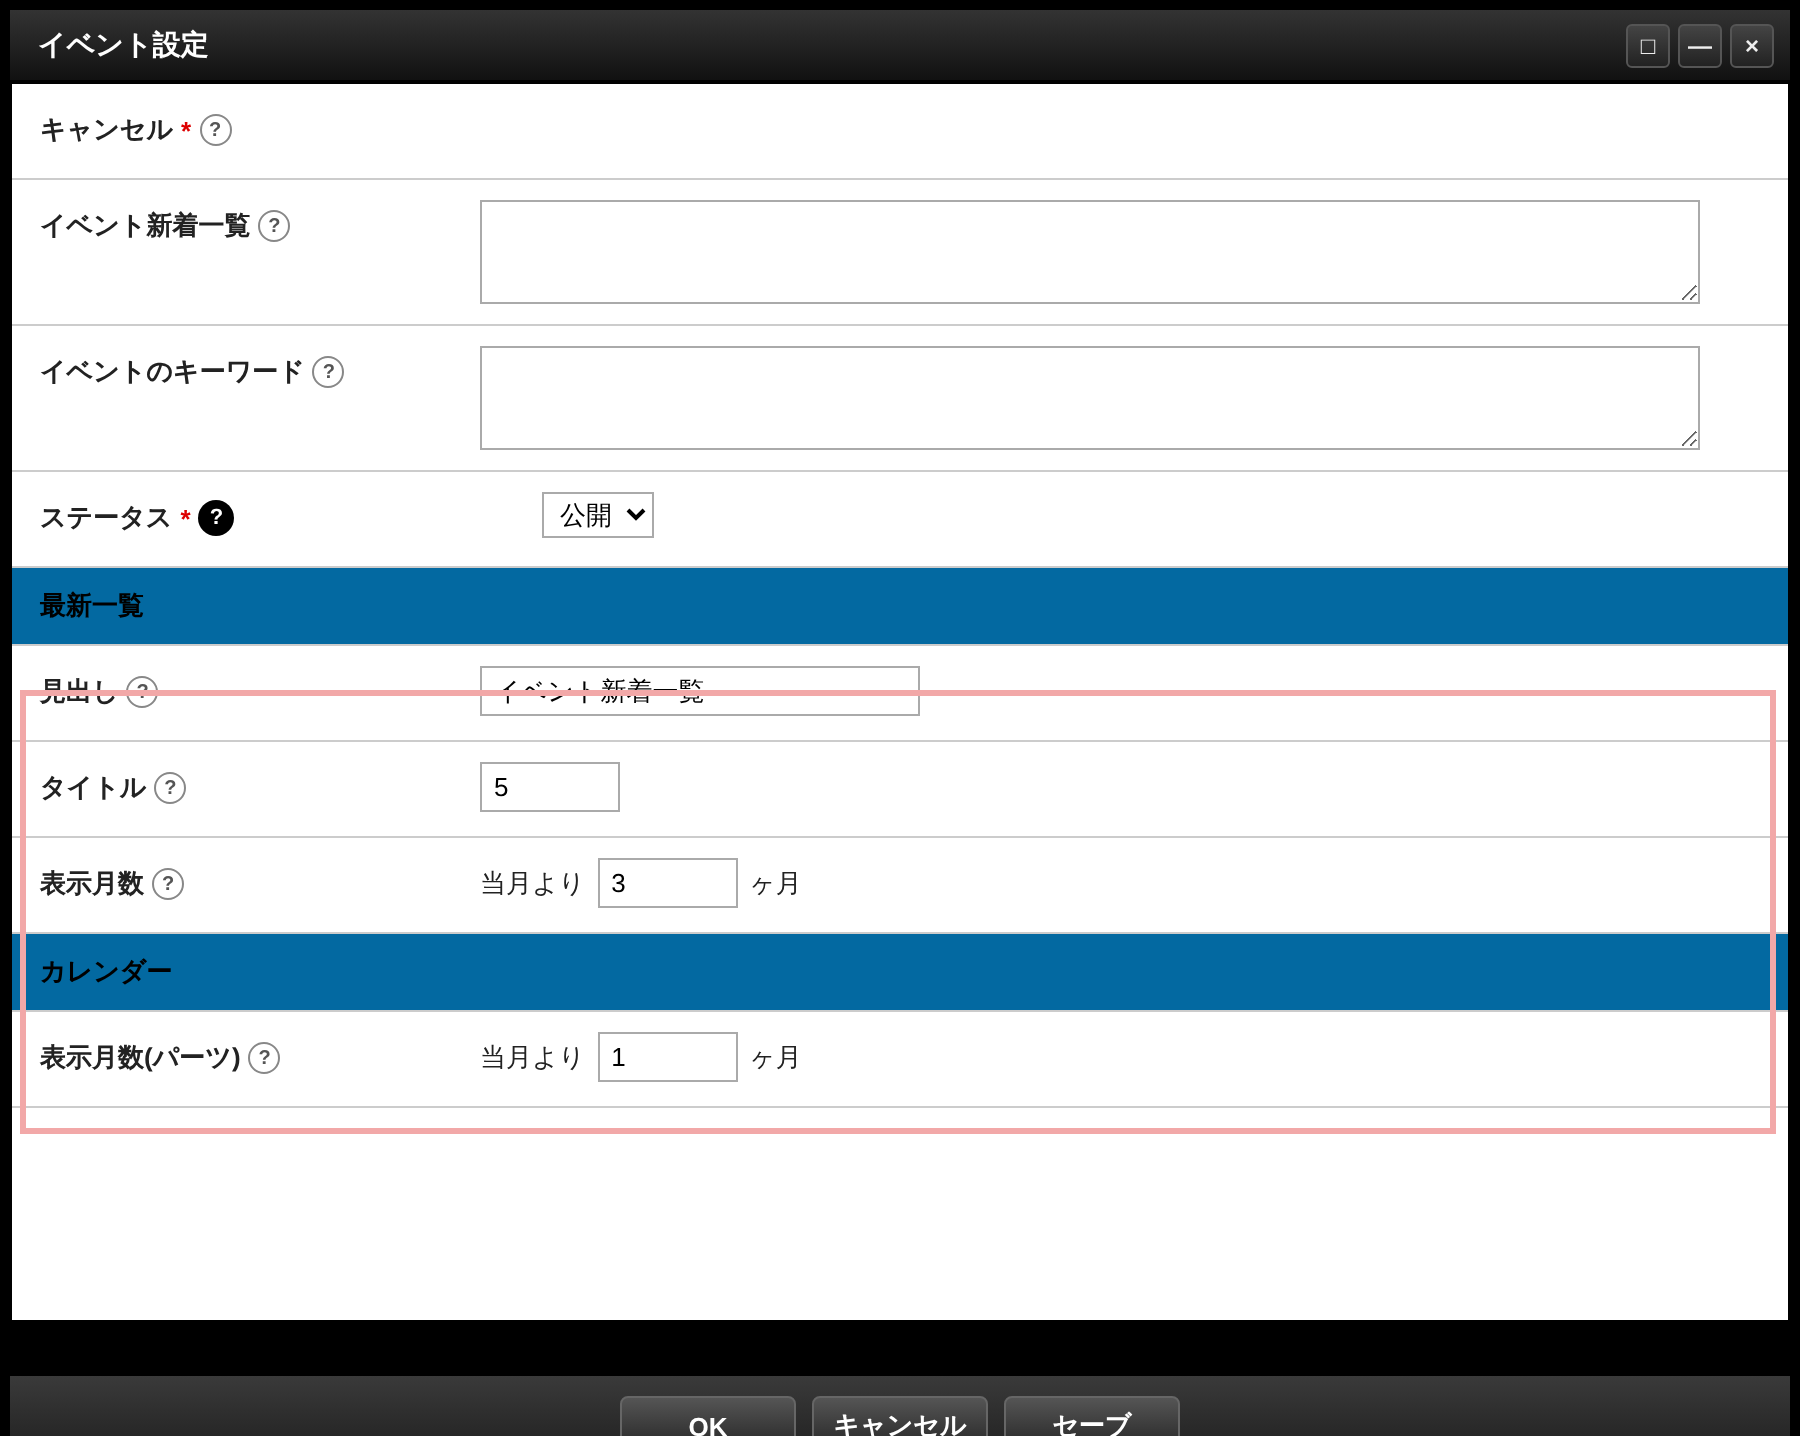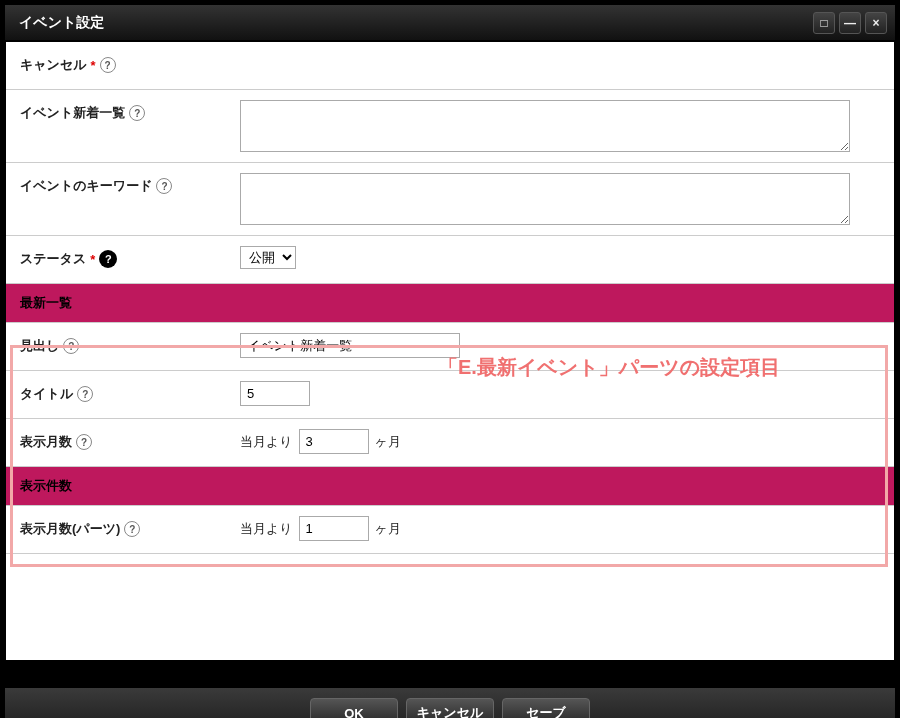--- a/index.html
+++ b/index.html
@@ -87,21 +87,21 @@
     cursor: pointer;
   }
   input[type="text"], textarea, select {
     font-size: 13px;
     padding: 4px 6px;
     border: 1px solid #aaa;
     background: #fff;
   }
   textarea { resize: both; }
   .section-header {
-    background: #be185d;
+    background: #0369a1;
     border-bottom: 1px solid #ccc;
     padding: 10px 14px;
     font-size: 13px;
     font-weight: bold;
     min-height: 38px;
     display: flex;
     align-items: center;
   }
   .highlight-box {
     position: absolute;
@@ -132,20 +132,21 @@
     border: 1px solid #666;
     border-radius: 4px;
     color: #fff;
     font-size: 13px;
     font-weight: bold;
     cursor: pointer;
   }
   select.native {
     appearance: auto;
     padding: 2px 4px;
+    margin-left: 31px;
   }
 </style>
 </head>
 <body>
 
 <div class="dialog">
 
   <div class="titlebar">
     <span>イベント設定</span>
     <div class="win-buttons">
@@ -228,37 +229,36 @@
         <span class="help">?</span>
       </div>
       <div class="field-col">
         <span>当月より</span>
         <input type="text" style="width: 70px;" value="3">
         <span>ヶ月</span>
       </div>
     </div>
 
     <div class="section-header">
-      <span>表示件数</span>
+      <span>カレンダー</span>
     </div>
 
     <div class="row">
       <div class="label-col">
         <span>表示月数(パーツ)</span>
         <span class="help">?</span>
       </div>
       <div class="field-col">
         <span>当月より</span>
         <input type="text" style="width: 70px;" value="1">
         <span>ヶ月</span>
       </div>
     </div>
 
     <div class="highlight-box" style="left:4px; top:303px; width:878px; height:222px;"></div>
-    <div class="annotation" style="left:432px; top:312px;">「E.最新イベント」パーツの設定項目</div>
 
   </div>
 
   <div class="footer">
     <button class="btn">OK</button>
     <button class="btn">キャンセル</button>
     <button class="btn">セーブ</button>
   </div>
 
 </div>

